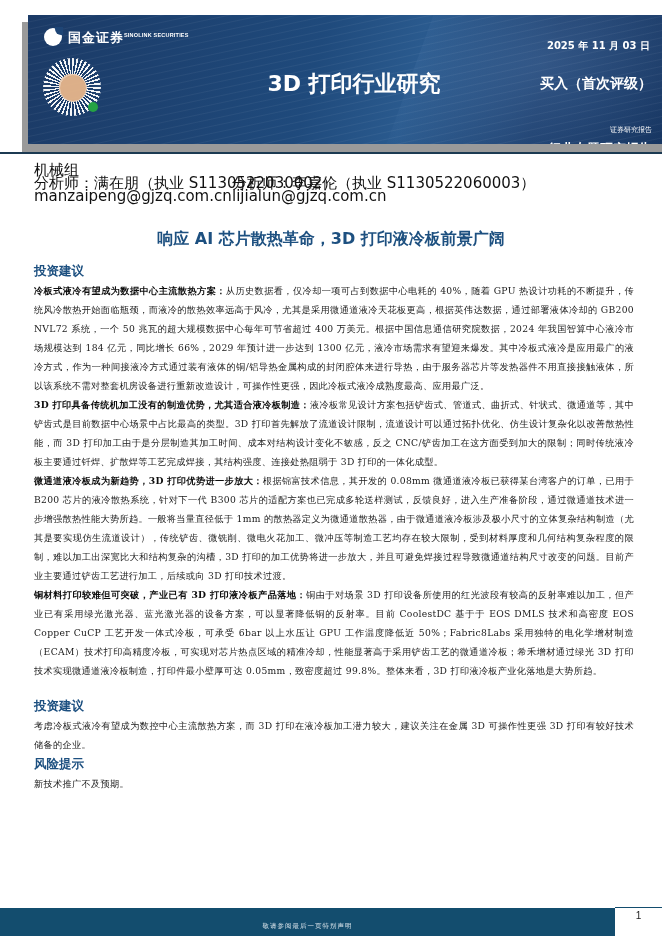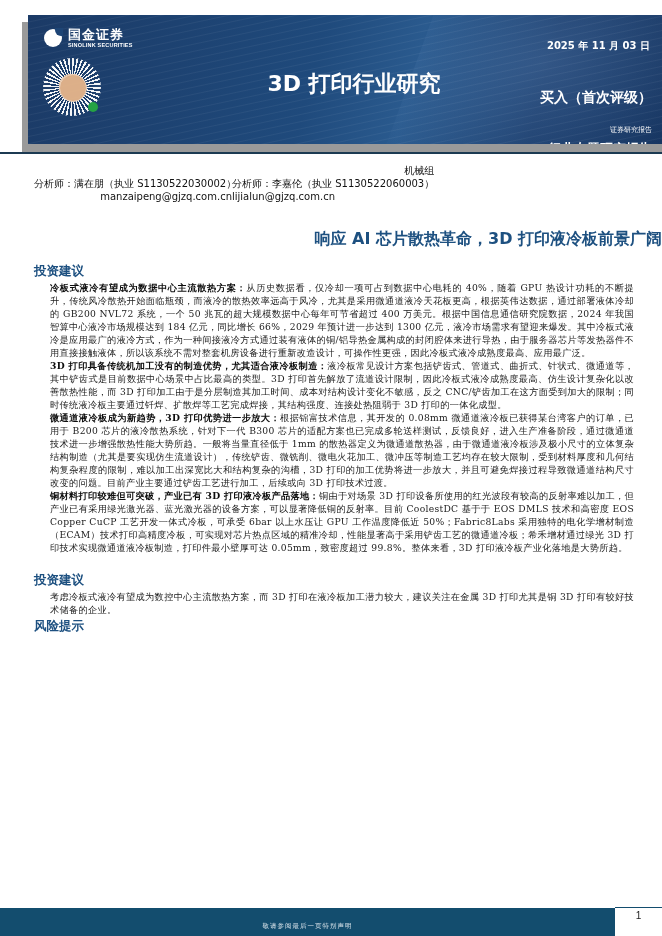--- a/index.html
+++ b/index.html
@@ -29,21 +29,21 @@
     .logo {
       position: absolute; left: 16px; top: 13px; display: flex; align-items: center; gap: 6px;
     }
     .logo-mark {
       width: 18px; height: 18px; border-radius: 50%; background: #ffffff; position: relative;
     }
     .logo-mark::after {
       content: ""; position: absolute; right: -1px; top: -1px; width: 8px; height: 8px; background: #1e4576;
       border-radius: 0 0 0 6px;
     }
-    .logo-text { display: flex; flex-direction: column; line-height: 1; }
+    .logo-text { display: flex; flex-direction: row; line-height: 1; }
     .logo-cn { font-family: "DejaVu Sans", sans-serif; color: #ffffff; font-size: 13px; font-weight: bold; letter-spacing: 1px; }
     .logo-en { font-family: "Liberation Sans", sans-serif; color: #ffffff; font-size: 5.5px; font-weight: bold; margin-top: 2px; letter-spacing: 0.2px; }
 
     .qr {
       position: absolute; left: 15px; top: 43px; width: 58px; height: 58px; border-radius: 50%;
       background:
         radial-gradient(circle at 50% 50%, #f0c9a6 0 13px, rgba(0,0,0,0) 13.5px),
         repeating-conic-gradient(from 0deg, #ffffff 0deg 4deg, rgba(0,0,0,0) 4deg 9deg);
       opacity: 0.95;
     }
@@ -58,62 +58,60 @@
     .banner-title {
       position: absolute; left: 0; top: 54px; width: 634px; text-align: center;
       font-family: "DejaVu Sans", sans-serif; color: #ffffff; font-size: 22px; font-weight: bold;
       padding-left: 18px;
     }
     .banner-date {
       position: absolute; right: 12px; top: 24px; color: #ffffff;
       font-family: "DejaVu Sans", sans-serif; font-size: 10px; font-weight: bold;
     }
     .banner-rating {
-      position: absolute; right: 10px; top: 74px; color: #ffffff;
+      position: absolute; right: 10px; top: 60px; color: #ffffff;
       font-family: "DejaVu Sans", sans-serif; font-size: 14px; font-weight: bold;
     }
     .banner-type {
       position: absolute; right: 10px; top: 89px; color: #ffffff;
       font-family: Liberation Mono, monospace; font-size: 13px; font-weight: bold; margin-top: 36px;
     }
     .banner-sub {
       position: absolute; right: 10px; top: 110px; color: #ffffff;
       font-family: "DejaVu Sans", sans-serif; font-size: 7px; margin-left: 20px;
     }
 
     .header-rule {
       position: absolute; left: 0; top: 152px; width: 662px; height: 2px; background: #1c3a52;
     }
 
     
     .analysts {
-      position: absolute; left: 34px; top: 164px; font-family: "DejaVu Sans", sans-serif; font-size: 10px; color: #111;
+      position: absolute; left: 34px; top: 164px; font-family: "DejaVu Sans", sans-serif; font-size: 15px; color: #111;
       line-height: 13px;
-      text-align: right;
     }
     .analyst-row { display: flex; }
     .analyst-row .col1 { width: 198px; white-space: nowrap; }
 
     .doc-title {
-      position: absolute; left: 0; top: 229px; width: 662px; text-align: right;
+      position: absolute; left: 0; top: 229px; width: 662px; text-align: center;
       font-family: "DejaVu Sans", sans-serif; color: #1d5080; font-size: 16px; font-weight: bold;
     }
 
     
     .content {
       position: absolute; left: 34px; top: 262px; width: 600px;
     }
     .section-h {
       font-family: "DejaVu Sans", sans-serif; color: #1d5080; font-size: 12.5px; font-weight: bold;
       line-height: 17px; margin-bottom: 2px;
     }
     .para {
-      font-size: 9.2px; line-height: 13px; text-align: justify; color: #1a1a1a;
+      font-size: 9.2px; line-height: 19px; text-align: justify; color: #1a1a1a;
       letter-spacing: 0.3px;
-      margin-left: 16px;
     }
     .para b { font-weight: bold; color: #0d0d0d; }
     .para-head { font-size: 9.2px; line-height: 16.2px; font-weight: bold; letter-spacing: 0.3px; }
 
     
     .footer {
       position: absolute; left: 0; top: 908px; width: 615px; height: 36px; background: #134d6e;
       display: flex; align-items: center; justify-content: center;
     }
     .footer-text { color: #d8e3ea; font-size: 6.5px; letter-spacing: 1px; }
@@ -169,34 +167,35 @@
 
 <div class="content">
   <div class="section-h">投资建议</div>
 
   <p class="para">
     <b>冷板式液冷有望成为数据中心主流散热方案：</b><span>从历史数据看，仅冷却一项可占到数据中心电耗的 40%，随着 GPU 热设计功耗的不断提升，传统风冷散热开始面临瓶颈，而液冷的散热效率远高于风冷，尤其是采用微通道液冷天花板更高，根据英伟达数据，通过部署液体冷却的 GB200 NVL72 系统，一个 50 兆瓦的超大规模数据中心每年可节省超过 400 万美元。根据中国信息通信研究院数据，2024 年我国智算中心液冷市场规模达到 184 亿元，同比增长 66%，2029 年预计进一步达到 1300 亿元，液冷市场需求有望迎来爆发。其中冷板式液冷是应用最广的液冷方式，作为一种间接液冷方式通过装有液体的铜/铝导热金属构成的封闭腔体来进行导热，由于服务器芯片等发热器件不用直接接触液体，所以该系统不需对整套机房设备进行重新改造设计，可操作性更强，因此冷板式液冷成熟度最高、应用最广泛。</span>
   </p>
 
 
   <p class="para">
-    <b>3D 打印具备传统机加工没有的制造优势，尤其适合液冷板制造：</b><span>液冷板常见设计方案包括铲齿式、管道式、曲折式、针状式、微通道等，其中铲齿式是目前数据中心场景中占比最高的类型。3D 打印首先解放了流道设计限制，因此冷板式液冷成熟度最高、仿生设计复杂化以改善散热性能，而 3D 打印加工由于是分层制造其加工时间、成本对结构设计变化不敏感，反之 CNC/铲齿加工在这方面受到加大的限制；同时传统液冷板主要通过钎焊、扩散焊等工艺完成焊接，其结构强度、连接处热阻弱于 3D 打印的一体化成型。</span>
+    <b>3D 打印具备传统机加工没有的制造优势，尤其适合液冷板制造：</b><span>液冷板常见设计方案包括铲齿式、管道式、曲折式、针状式、微通道等，其中铲齿式是目前数据中心场景中占比最高的类型。3D 打印首先解放了流道设计限制，流道设计可以通过拓扑优化、仿生设计复杂化以改善散热性能，而 3D 打印加工由于是分层制造其加工时间、成本对结构设计变化不敏感，反之 CNC/铲齿加工在这方面受到加大的限制；同时传统液冷板主要通过钎焊、扩散焊等工艺完成焊接，其结构强度、连接处热阻弱于 3D 打印的一体化成型。</span>
   </p>
 
   <p class="para">
     <b>微通道液冷板成为新趋势，3D 打印优势进一步放大：</b><span>根据锦富技术信息，其开发的 0.08mm 微通道液冷板已获得某台湾客户的订单，已用于 B200 芯片的液冷散热系统，针对下一代 B300 芯片的适配方案也已完成多轮送样测试，反馈良好，进入生产准备阶段，通过微通道技术进一步增强散热性能大势所趋。一般将当量直径低于 1mm 的散热器定义为微通道散热器，由于微通道液冷板涉及极小尺寸的立体复杂结构制造（尤其是要实现仿生流道设计），传统铲齿、微铣削、微电火花加工、微冲压等制造工艺均存在较大限制，受到材料厚度和几何结构复杂程度的限制，难以加工出深宽比大和结构复杂的沟槽，3D 打印的加工优势将进一步放大，并且可避免焊接过程导致微通道结构尺寸改变的问题。目前产业主要通过铲齿工艺进行加工，后续或向 3D 打印技术过渡。</span>
   </p>
 
   <p class="para">
     <b>铜材料打印较难但可突破，产业已有 3D 打印液冷板产品落地：</b><span>铜由于对场景 3D 打印设备所使用的红光波段有较高的反射率难以加工，但产业已有采用绿光激光器、蓝光激光器的设备方案，可以显著降低铜的反射率。目前 CoolestDC 基于于 EOS DMLS 技术和高密度 EOS Copper CuCP 工艺开发一体式冷板，可承受 6bar 以上水压让 GPU 工作温度降低近 50%；Fabric8Labs 采用独特的电化学增材制造（ECAM）技术打印高精度冷板，可实现对芯片热点区域的精准冷却，性能显著高于采用铲齿工艺的微通道冷板；希禾增材通过绿光 3D 打印技术实现微通道液冷板制造，打印件最小壁厚可达 0.05mm，致密度超过 99.8%。整体来看，3D 打印液冷板产业化落地是大势所趋。</span>
   </p>
 
   <div class="section-h" style="margin-top:17px">投资建议</div>
-  <p class="para">考虑冷板式液冷有望成为数控中心主流散热方案，而 3D 打印在液冷板加工潜力较大，建议关注在金属 3D 打印尤其是铜 3D 打印有较好技术储备的企业。</p>
+  <p class="para">考虑冷板式液冷有望成为数控中心主流散热方案，而 3D 打印在液冷板加工潜力较大，建议关注在金属 3D 可操作性更强 3D 打印有较好技术储备的企业。</p>
 
   <div class="section-h" style="margin-top:1px">风险提示</div>
+  <p class="para">新技术推广不及预期。</p>
 </div>
 
 <div class="footer">
   <span class="footer-text">敬请参阅最后一页特别声明</span>
 </div>
 <div class="footer-line"></div>
 <div class="page-num">1</div>
 
 </body></html>

